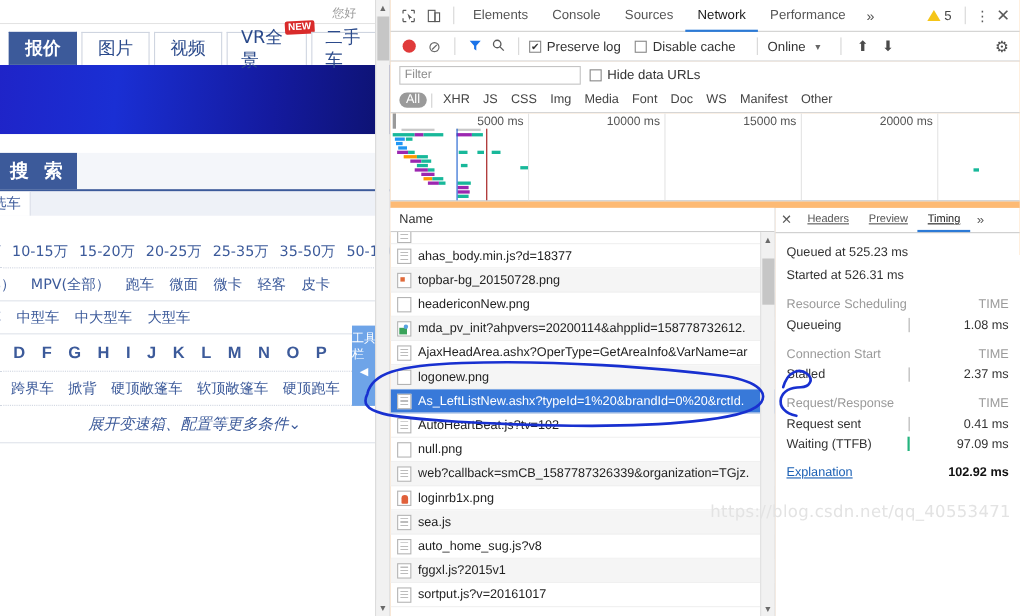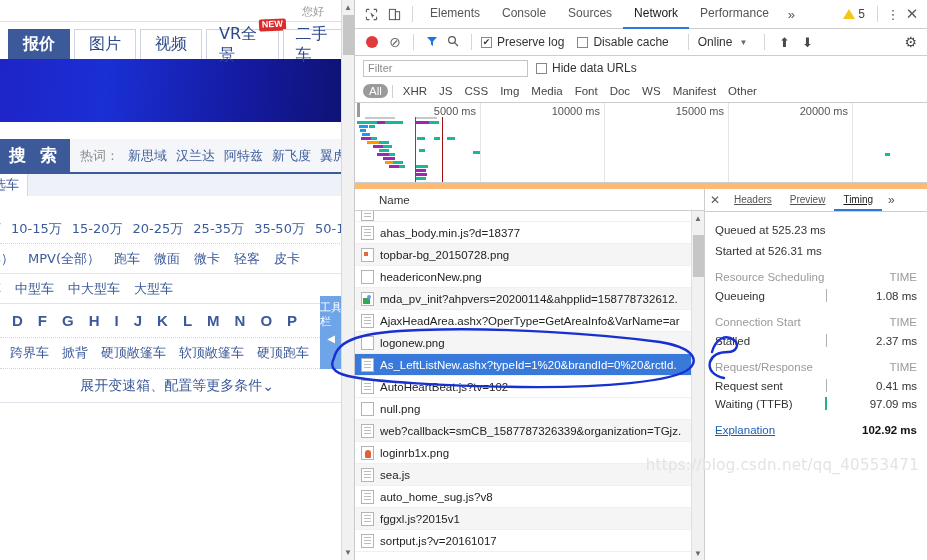--- a/index.html
+++ b/index.html
@@ -91,20 +91,21 @@
   .wp-letters {
     height:34px; display:flex; align-items:center; gap:15px;
     font-size:15px; font-weight:bold; color:#3c5a9a; padding-left:12px;
     border-bottom:1px dotted #cfd5e0;
     font-family:"Liberation Sans",sans-serif; white-space:nowrap; overflow:hidden;
   }
   .wp-expand {
     height:34px; display:flex; align-items:center; justify-content:center;
     font-size:14px; color:#3c5a9a; font-family:"DejaVu Sans",sans-serif;
     border-bottom:1px solid #dfe3ea;
+    font-style:italic;
   }
   .wp-toolbartab {
     position:absolute; right:12px; top:296px; width:22px; height:73px;
     background:#6ea4e8; color:#fff; font-size:11px;
     display:flex; flex-direction:column; align-items:center;
     justify-content:flex-start; padding-top:5px; line-height:1.25;
     font-family:"DejaVu Sans",sans-serif; letter-spacing:0px;
   }
   .wp-toolbartab .arr { margin-top:4px; font-size:10px; }
   .wp-scrollbar {
@@ -209,21 +210,21 @@
   .ov-bar { position:absolute; height:3px; }
   .ov-vline { position:absolute; top:14px; width:1px; height:66px; }
 
   .dt-body { position:absolute; left:0; top:189px; width:572px; height:371px; display:flex; }
   .dt-list {
     width:350px; height:371px; border-right:1px solid #cdcdcd;
     position:relative; background:#fff;
   }
   .dt-listhdr {
     height:22px; border-bottom:1px solid #cdcdcd; display:flex;
-    align-items:center; padding-left:24px; font-size:11.5px; color:#333;
+    align-items:center; padding-left:8px; font-size:11.5px; color:#333;
     background:#fff;
   }
   .dt-rows { position:absolute; top:22px; left:0; right:0; bottom:0; overflow:hidden; }
   .dt-row {
     height:22px; display:flex; align-items:center; padding-left:6px;
     font-size:11.5px; color:#222; white-space:nowrap; overflow:hidden;
     border-bottom:1px solid #f0f0f0;
   }
   .dt-row.alt { background:#f5f5f5; }
   .dt-row.sel { background:#3879d9; color:#fff; }
@@ -338,28 +339,20 @@
       <div class="wp-tab">
         <span>二手车</span>
       </div>
     </div>
 
     <div class="wp-banner"></div>
     <div class="wp-gap"></div>
 
     <div class="wp-searchrow">
       <div class="wp-searchbtn">搜 索</div>
-      <div class="wp-hotwords">
-        <span class="wp-hotlabel">热词：</span>
-        <span>新思域</span>
-        <span>汉兰达</span>
-        <span>阿特兹</span>
-        <span>新飞度</span>
-        <span>翼虎</span>
-      </div>
     </div>
 
     <div class="wp-subtabrow">
       <div class="wp-subtab">级选车</div>
       <div class="wp-subspace"></div>
     </div>
 
     <div style="height:18px;background:#fff;"></div>
 
     <div class="wp-filterrow">

